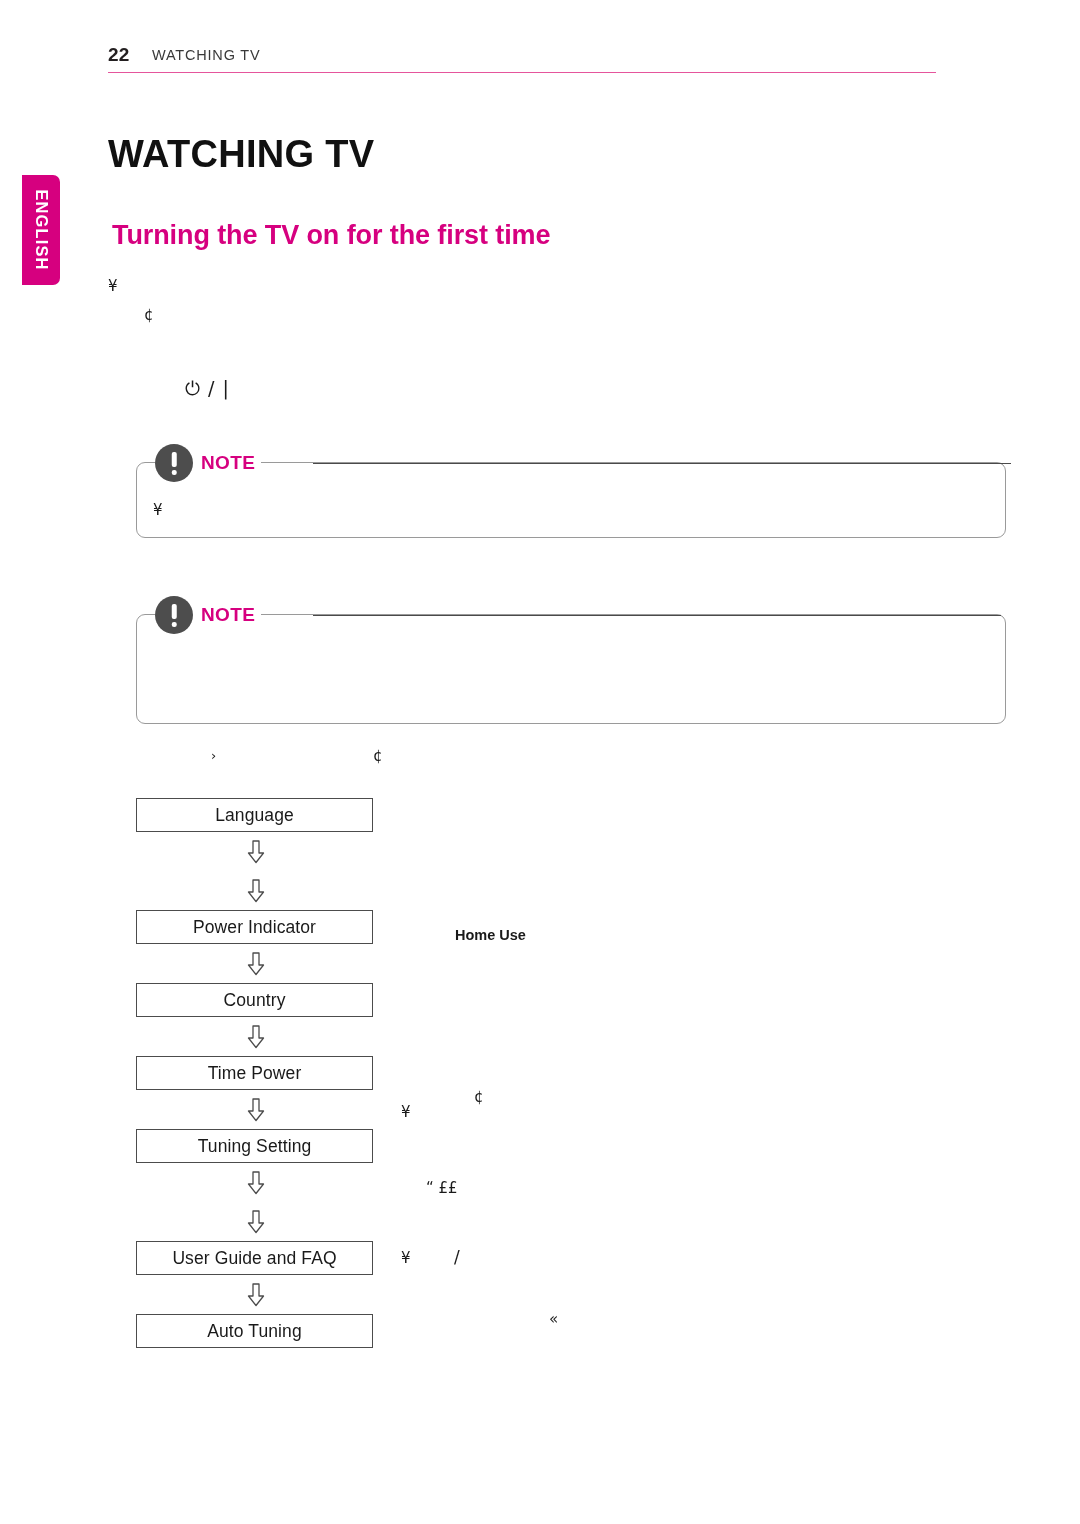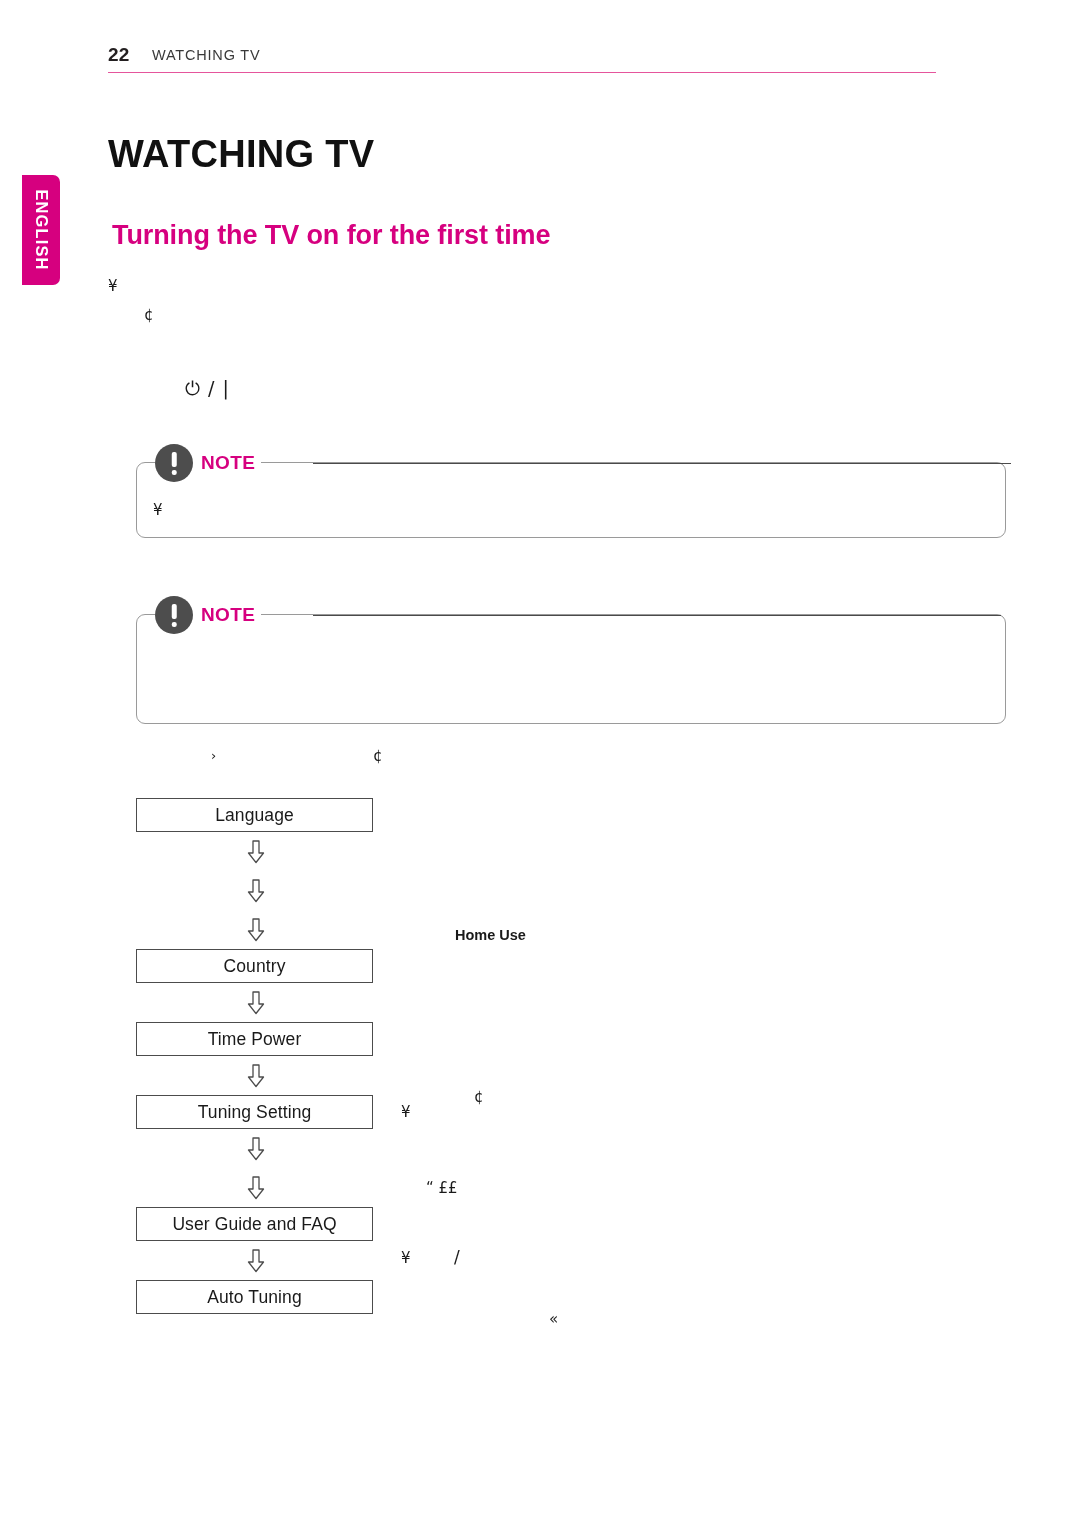--- a/index.html
+++ b/index.html
@@ -267,20 +267,23 @@
     <div class="flow-arrow">
       <svg width="18" height="24" viewBox="0 0 18 24" aria-hidden="true">
         <path d="M6 1 L12 1 L12 13 L16.5 13 L9 22.5 L1.5 13 L6 13 Z" fill="#ffffff" stroke="#4c4c4c" stroke-width="1.3" stroke-linejoin="round"></path>
       </svg>
     </div>
     <div class="flow-arrow">
       <svg width="18" height="24" viewBox="0 0 18 24" aria-hidden="true">
         <path d="M6 1 L12 1 L12 13 L16.5 13 L9 22.5 L1.5 13 L6 13 Z" fill="#ffffff" stroke="#4c4c4c" stroke-width="1.3" stroke-linejoin="round"></path>
       </svg>
     </div>
+    <div class="flow-box">
+      <span>Power Indicator</span>
+    </div>
     <div class="flow-arrow">
       <svg width="18" height="24" viewBox="0 0 18 24" aria-hidden="true">
         <path d="M6 1 L12 1 L12 13 L16.5 13 L9 22.5 L1.5 13 L6 13 Z" fill="#ffffff" stroke="#4c4c4c" stroke-width="1.3" stroke-linejoin="round"></path>
       </svg>
     </div>
     <div class="flow-box">
       <span>Country</span>
     </div>
     <div class="flow-arrow">
       <svg width="18" height="24" viewBox="0 0 18 24" aria-hidden="true">

